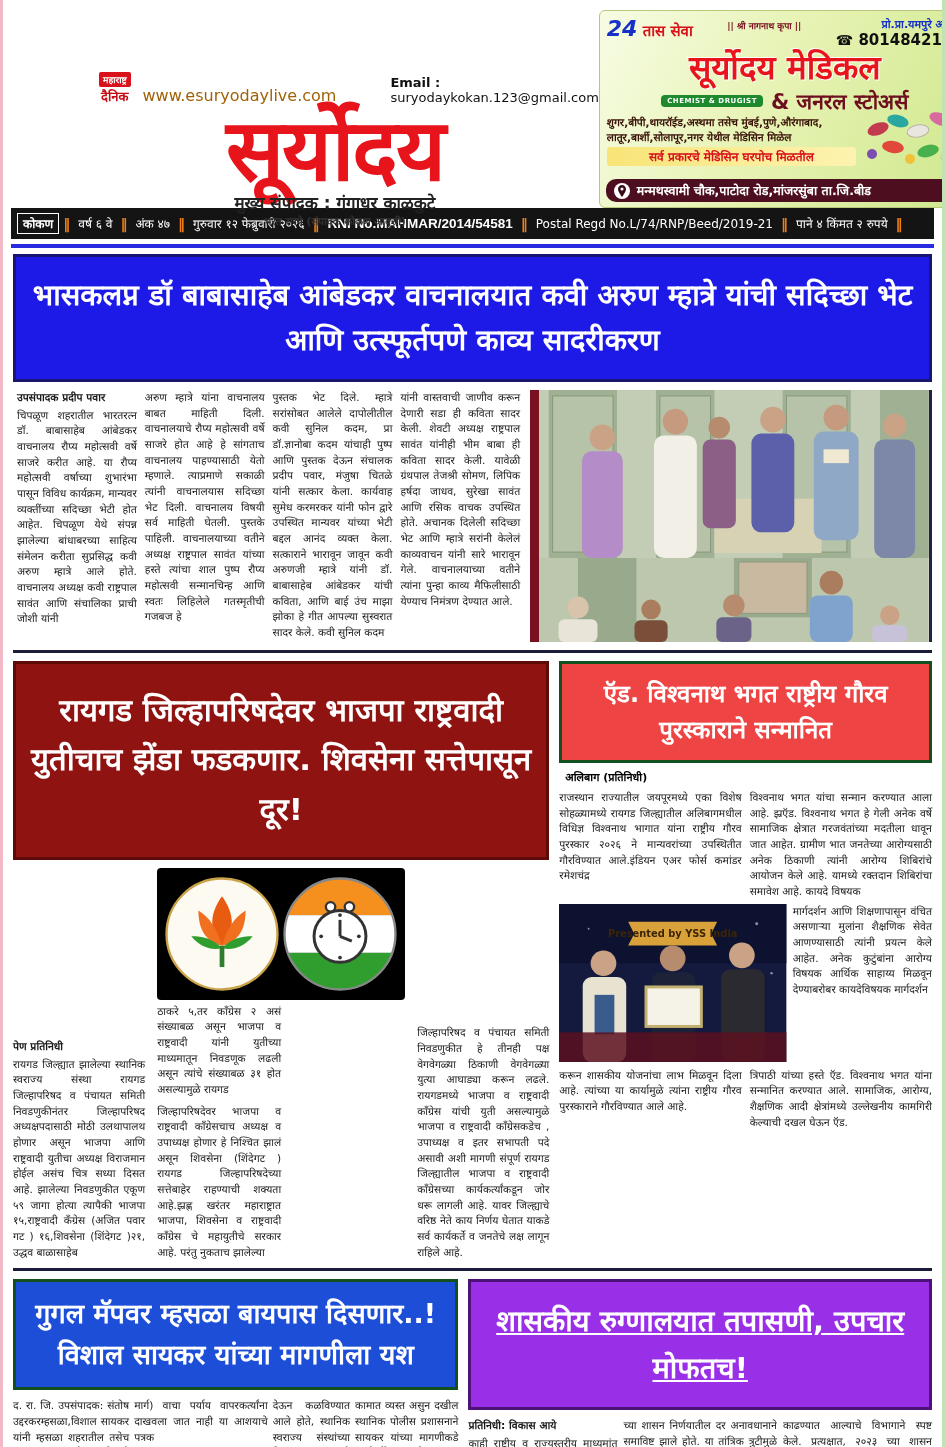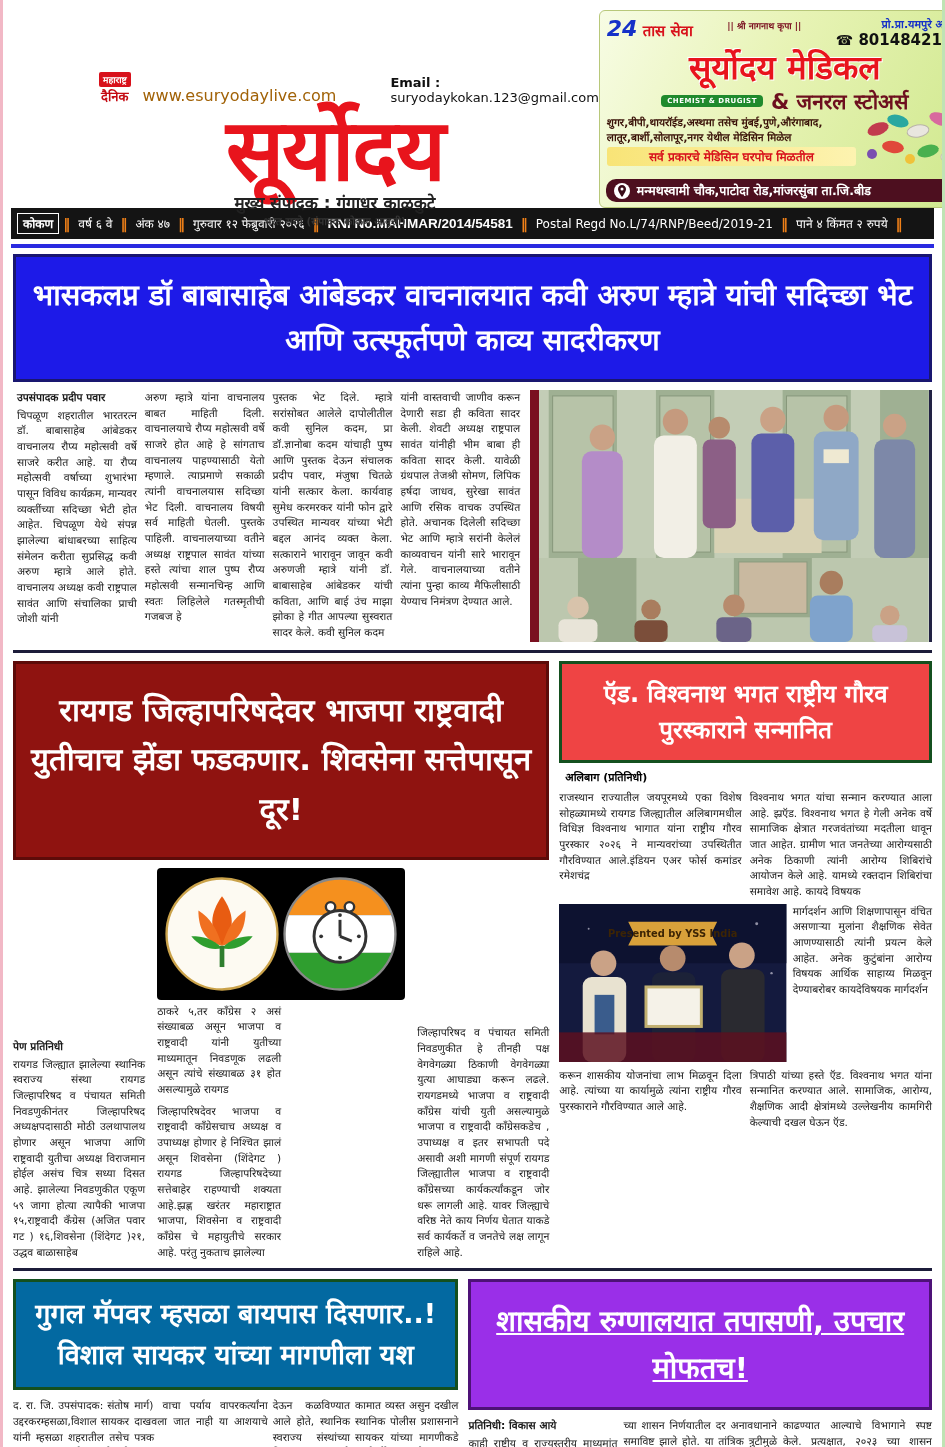--- a/index.html
+++ b/index.html
@@ -59,21 +59,21 @@
   .info-item.rni { font-weight:bold; font-size:13.5px; font-family:"Liberation Sans", sans-serif; }
   .info-sep { color:#f08018; font-weight:bold; font-size:14px; }
   .blue-rule { height:4px; background:#2a2ae0; margin:5px 8px 0 8px; }
 
   
   .hl { color:#fff; font-weight:bold; text-align:center; }
   .hl-blue { background:#1d1ae8; border:3px solid #191670; margin:6px 10px 0 10px; padding:16px 12px;
              font-size:29px; line-height:1.55; }
   .hl-maroon { background:#8f1310; border:3px solid #5d0b09; padding:22px 8px; font-size:31px; line-height:1.6;text-align:center; }
   .hl-green { background:#ef4444; border:3px solid #14501f; padding:12px 6px; font-size:24px; line-height:1.5; }
-  .hl-green2 { background:#0369a1; border:3px solid #14501f; padding:12px 6px; font-size:27px; line-height:1.5; }
+  .hl-green2 { background:#1d4ed8; border:3px solid #14501f; padding:12px 6px; font-size:27px; line-height:1.5; }
   .hl-purple { background:#9a2fe8; border:3px solid #4d1277; padding:16px 6px; font-size:29px; line-height:1.6;text-decoration:underline; }
 
   
   .btxt { font-size:10.6px; line-height:1.48; text-align:justify; color:#1a1a1a; }
   .byline { font-weight:bold; margin-bottom:2px; }
   .col { padding:0 4px; }
 
   
   .s1-body { display:flex; gap:6px; margin:8px 10px 0 10px; }
   .s1-text { width:56%; display:flex; }

